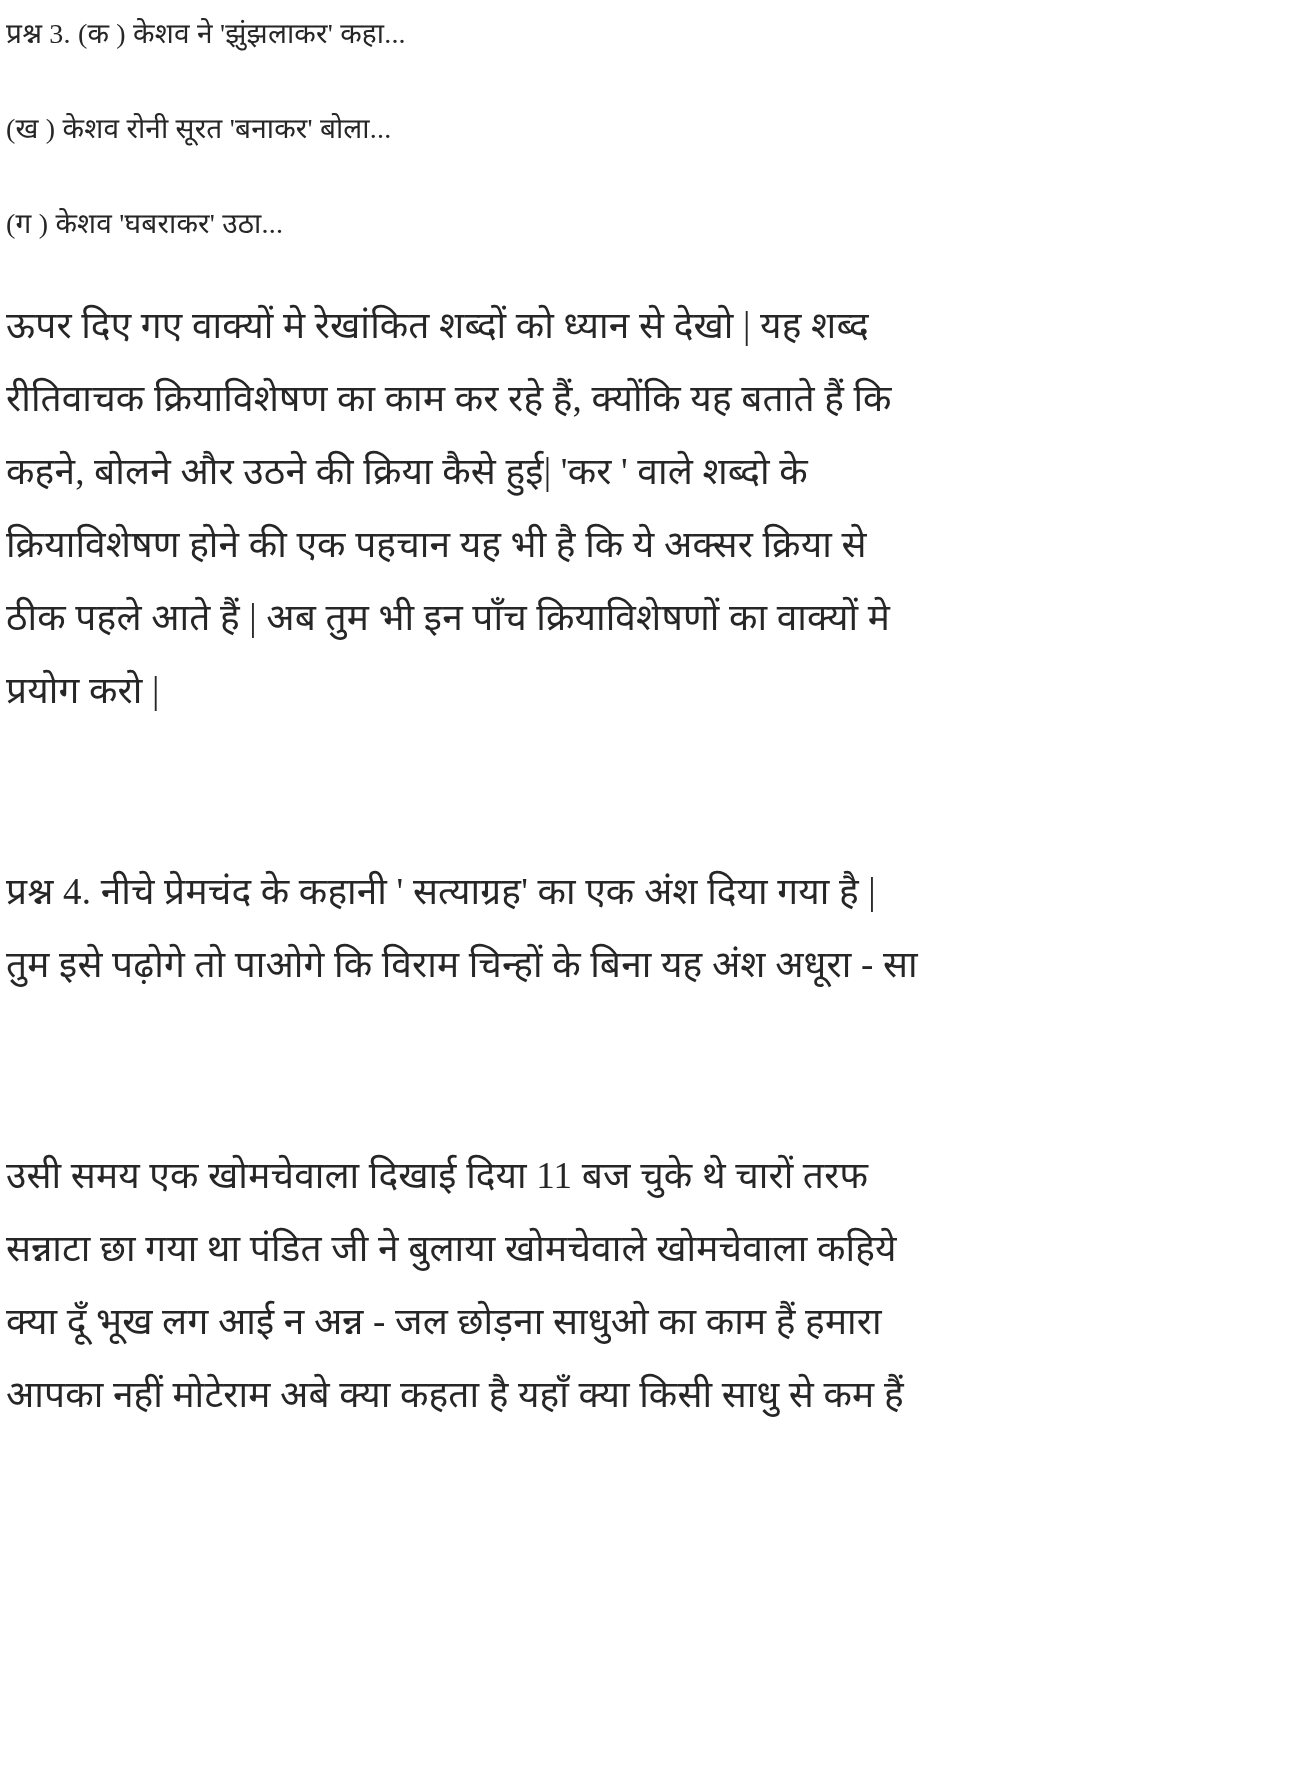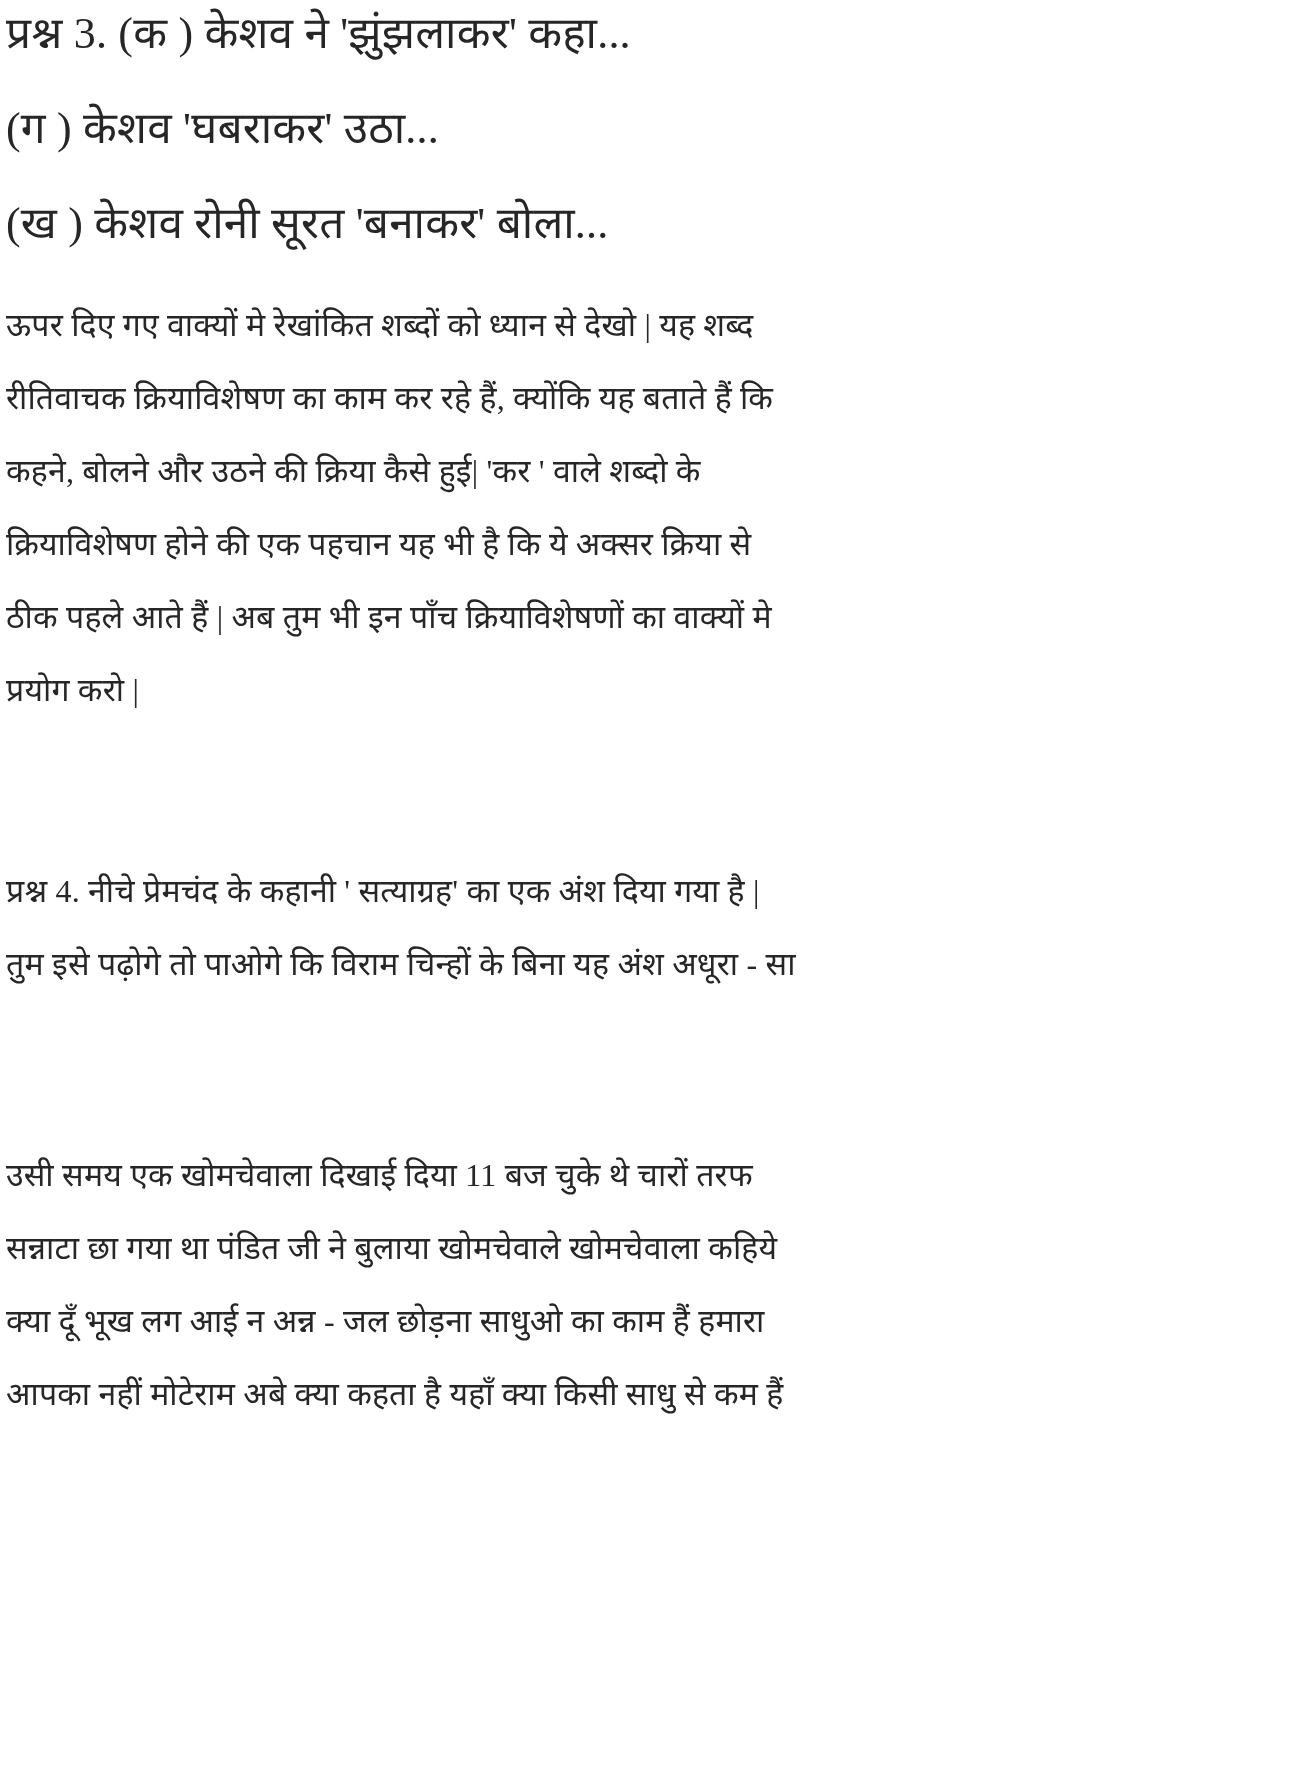--- a/index.html
+++ b/index.html
@@ -19,48 +19,48 @@
     box-sizing: border-box;
     width: 100%;
     height: 100%;
   }
   .line {
     white-space: nowrap;
     letter-spacing: 0.2px;
   }
   
   .q3-list .line {
-    font-size: 44px;
+    font-size: 28px;
     line-height: 60px;
     margin-bottom: 35px;
   }
   
   .para .line {
-    font-size: 32px;
+    font-size: 37px;
     line-height: 73px;
   }
   .explanation {
     margin-top: 22px;
   }
   .q4-intro {
     margin-top: 128px;
   }
   .passage {
     margin-top: 138px;
   }
 </style>
 </head>
 <body>
 
 <div class="doc">
 
   <div class="q3-list">
     <div class="line">प्रश्न 3. (क ) केशव ने 'झुंझलाकर' कहा...</div>
+    <div class="line">(ख ) केशव रोनी सूरत 'बनाकर' बोला...</div>
     <div class="line">(ग ) केशव 'घबराकर' उठा...</div>
-    <div class="line">(ख ) केशव रोनी सूरत 'बनाकर' बोला...</div>
   </div>
 
   <div class="para explanation">
     <div class="line">ऊपर दिए गए वाक्यों मे रेखांकित शब्दों को ध्यान से देखो | यह शब्द</div>
     <div class="line">रीतिवाचक क्रियाविशेषण का काम कर रहे हैं, क्योंकि यह बताते हैं कि</div>
     <div class="line">कहने, बोलने और उठने की क्रिया कैसे हुई| 'कर ' वाले शब्दो के</div>
     <div class="line">क्रियाविशेषण होने की एक पहचान यह भी है कि ये अक्सर क्रिया से</div>
     <div class="line">ठीक पहले आते हैं | अब तुम भी इन पाँच क्रियाविशेषणों का वाक्यों मे</div>
     <div class="line">प्रयोग करो |</div>
   </div>

